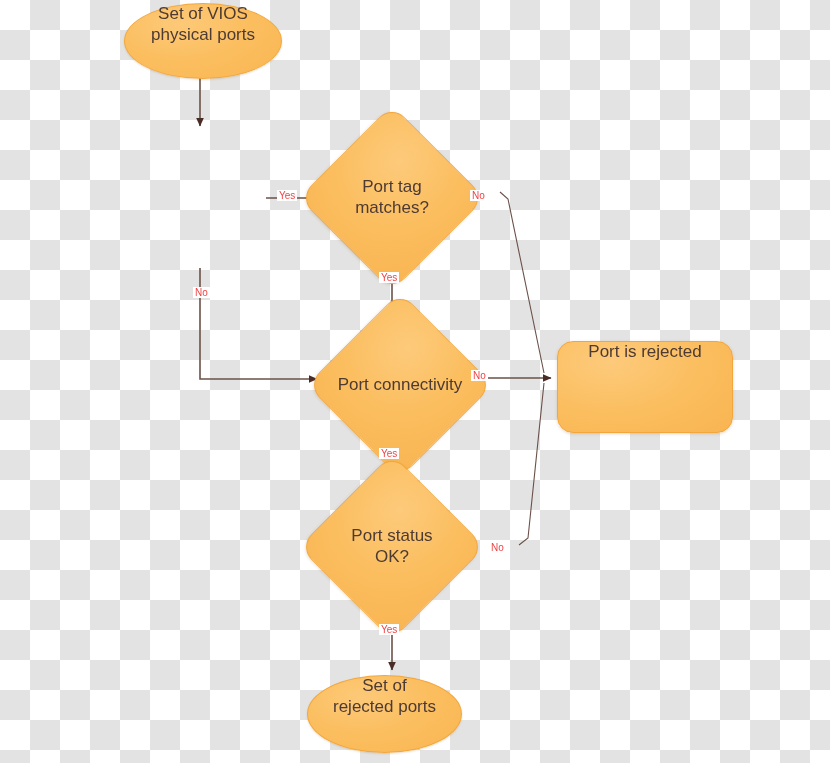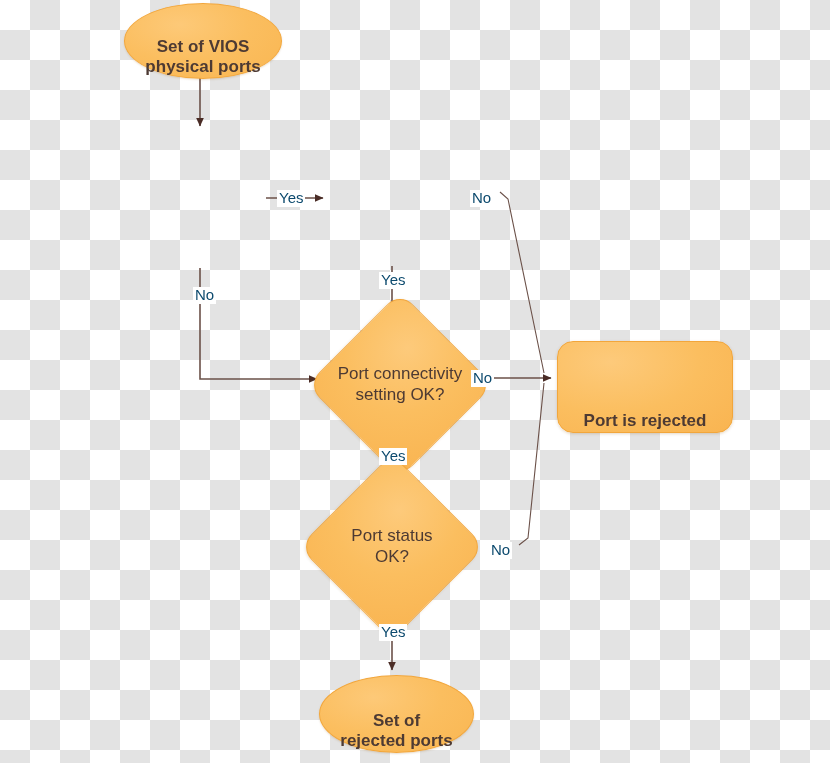--- a/index.html
+++ b/index.html
@@ -27,28 +27,27 @@
     position: absolute;
     left: 0;
     top: 0;
     width: 830px;
     height: 763px;
     pointer-events: none;
   }
   .node {
     position: absolute;
     display: flex;
-    align-items: flex-end;
+    align-items: flex-start;
     justify-content: center;
     text-align: center;
     color: #4d3a33;
     font-size: 17px;
     line-height: 1.22;
     box-sizing: border-box;
-    font-weight: bold;
   }
   .node-terminal {
     background: radial-gradient(ellipse at 35% 28%, #fdc978 0%, #fbbe5f 48%, #f9b652 100%);
     border: 1.6px solid #f2a63b;
     border-radius: 50%;
     box-shadow: 0 1px 2px rgba(150,100,30,0.22);
   }
   .node-process {
     background: radial-gradient(ellipse at 30% 22%, #fdca7b 0%, #fbbe5f 52%, #f9b451 100%);
     border: 1.6px solid #f2a63b;
@@ -80,22 +79,22 @@
     align-items: center;
     justify-content: center;
     text-align: center;
     color: #4d3a33;
     font-size: 17px;
     line-height: 1.22;
     pointer-events: none;
   }
   .edge-label {
     position: absolute;
-    font-size: 15px;
-    color: #0c4a6e;
+    font-size: 10px;
+    color: #ef4444;
     background: #ffffff;
     padding: 0 2px;
     white-space: nowrap;
     line-height: 1.1;
   }
 </style>
 </head>
 <body>
 
 <div id="canvas">
@@ -127,46 +126,54 @@
   </svg>
 
   <div class="node node-terminal" style="left:124px; top:3px; width:158px; height:76px;">
     <div>
       <div>Set of VIOS</div>
       <div>physical ports</div>
     </div>
   </div>
 
 
+  <div class="diamond-wrap" style="left:326px; top:132px; width:132px; height:132px;">
+    <div class="diamond-shape"></div>
+    <div class="diamond-label">
+      <div>
+        <div>Port tag</div>
+        <div>matches?</div>
+      </div>
+    </div>
+  </div>
 
   <div class="diamond-wrap" style="left:334px; top:319px; width:132px; height:132px;">
     <div class="diamond-shape"></div>
     <div class="diamond-label">
       <div>
         <div>Port connectivity</div>
-        <div>setting OK?</div>
       </div>
     </div>
   </div>
 
   <div class="diamond-wrap" style="left:326px; top:481px; width:132px; height:132px;">
     <div class="diamond-shape"></div>
     <div class="diamond-label">
       <div>
         <div>Port status</div>
         <div>OK?</div>
       </div>
     </div>
   </div>
 
   <div class="node node-process" style="left:557px; top:341px; width:176px; height:92px;">
     <div>Port is rejected</div>
   </div>
 
-  <div class="node node-terminal" style="left:319px; top:675px; width:155px; height:78px;">
+  <div class="node node-terminal" style="left:307px; top:675px; width:155px; height:78px;">
     <div>
       <div>Set of</div>
       <div>rejected ports</div>
     </div>
   </div>
 
   <div class="edge-label" style="left:277px; top:190px;">Yes</div>
 
   <div class="edge-label" style="left:193px; top:287px;">No</div>
 

